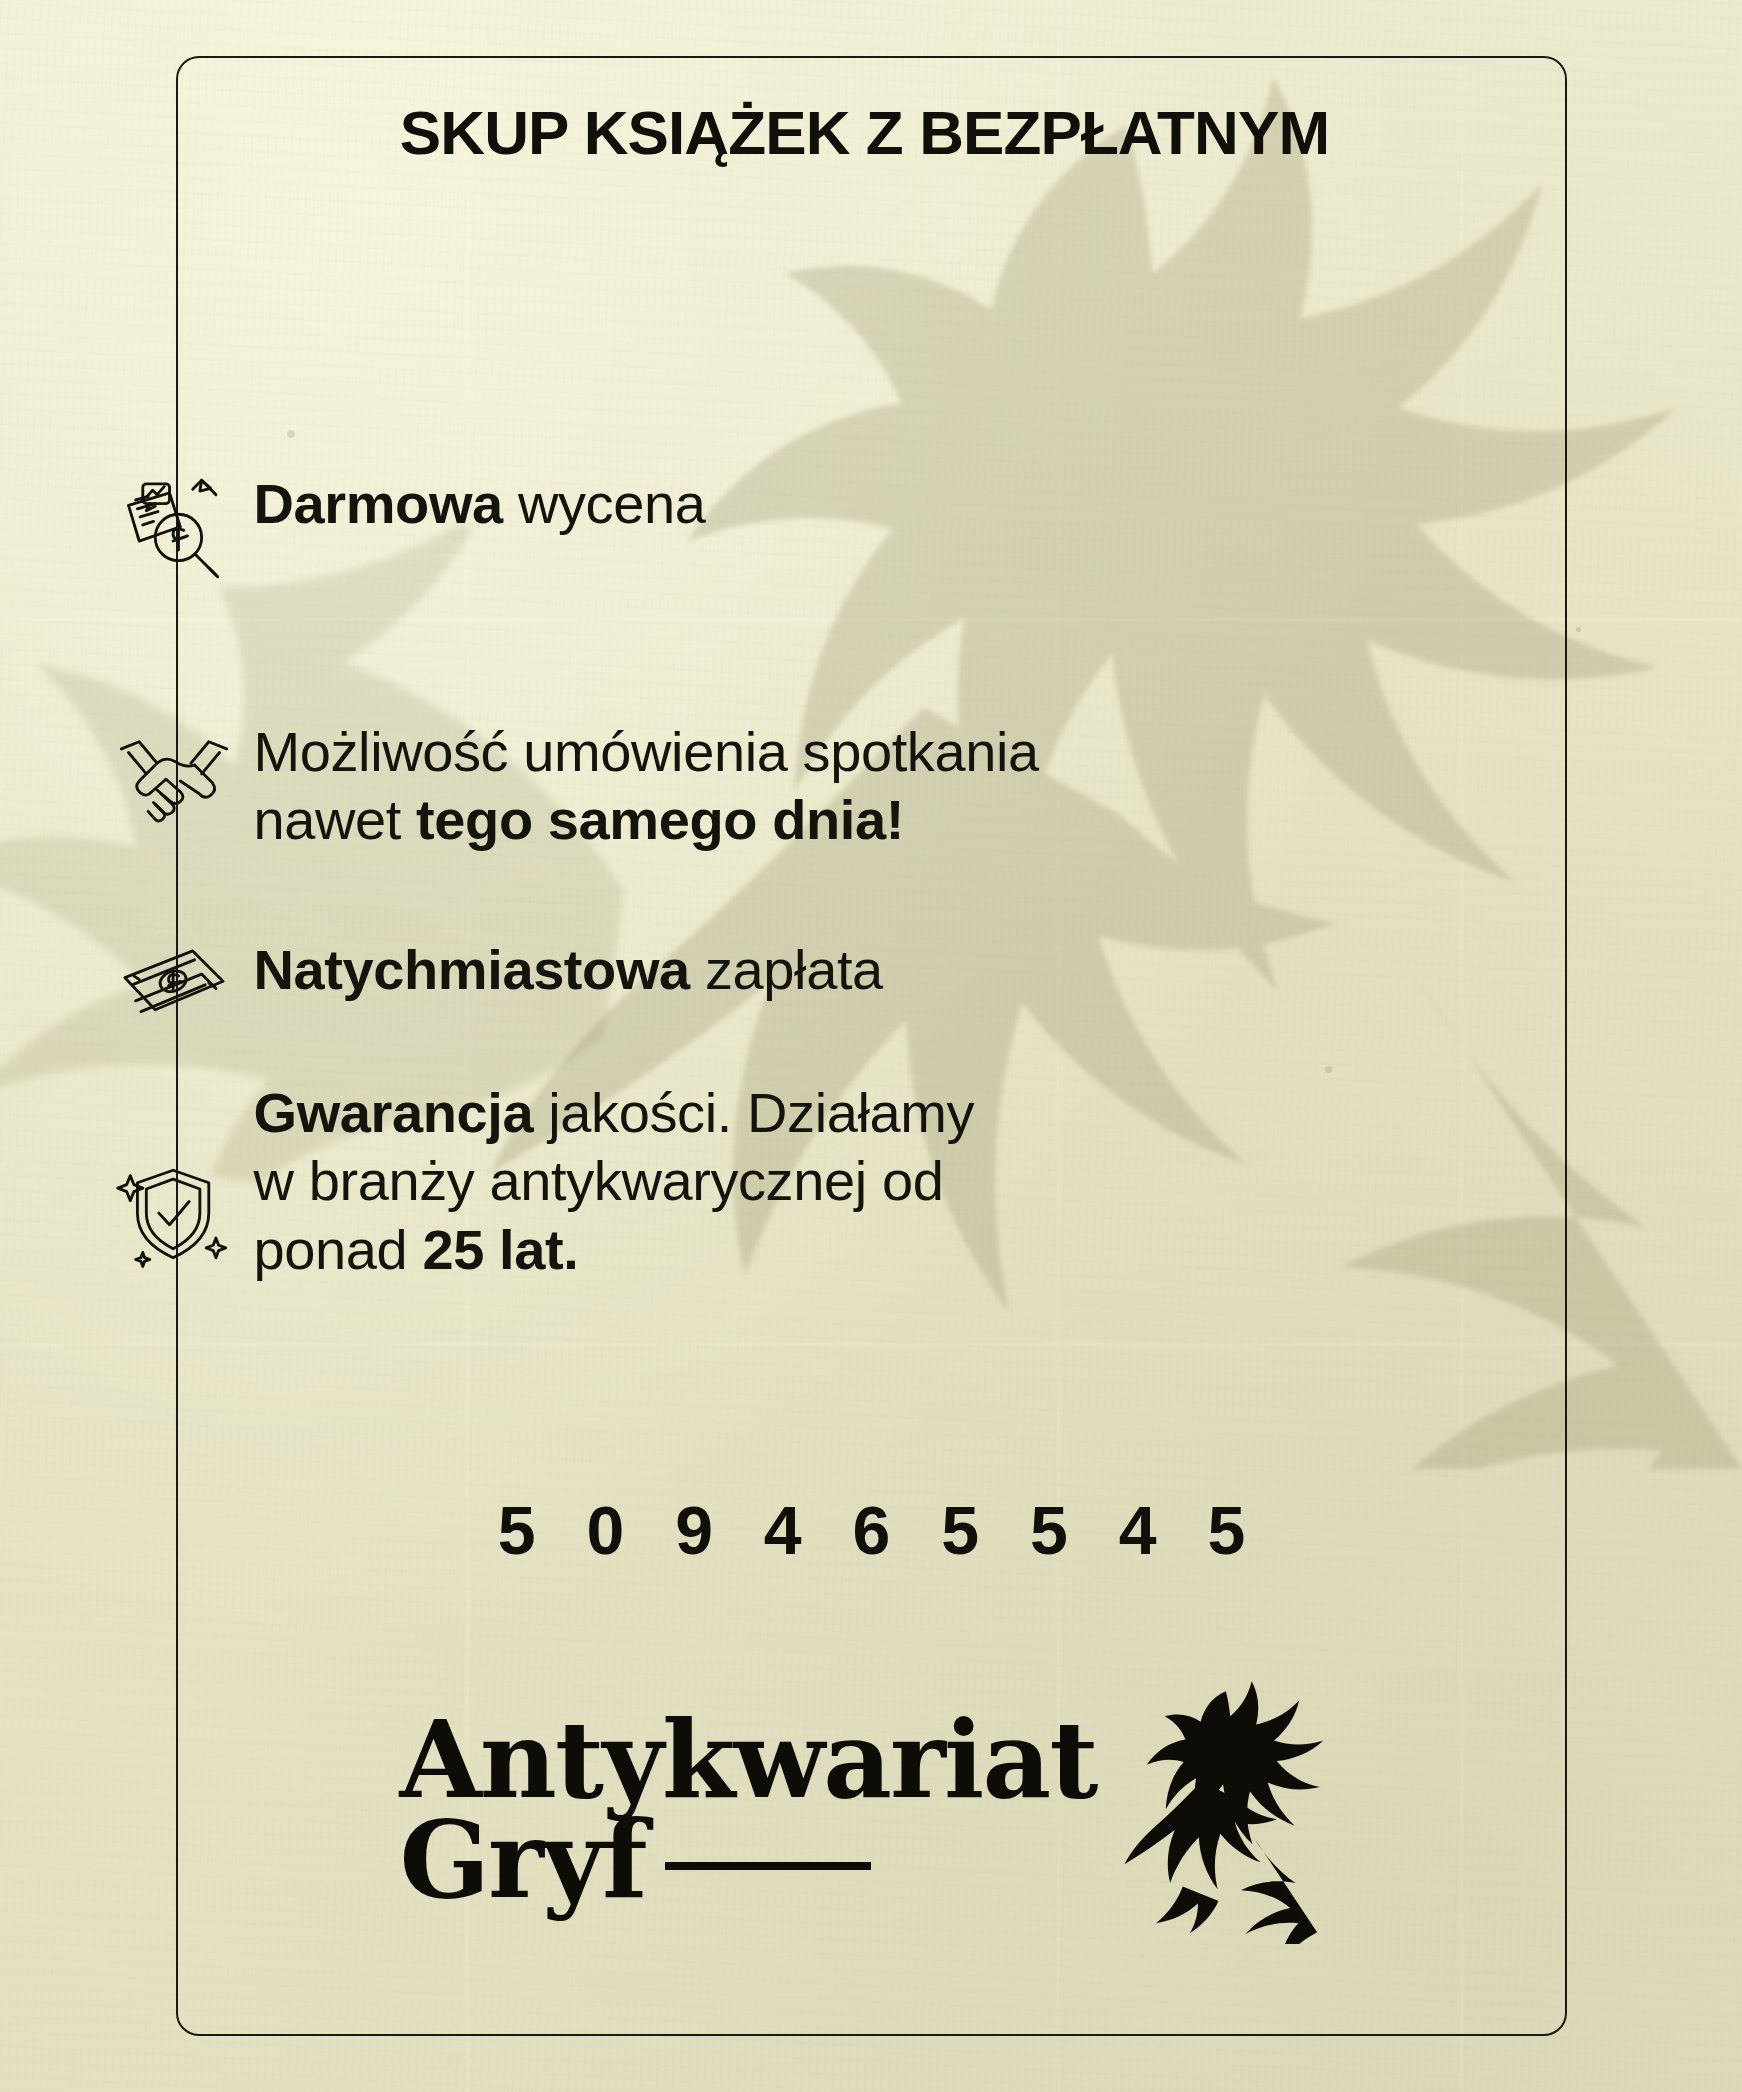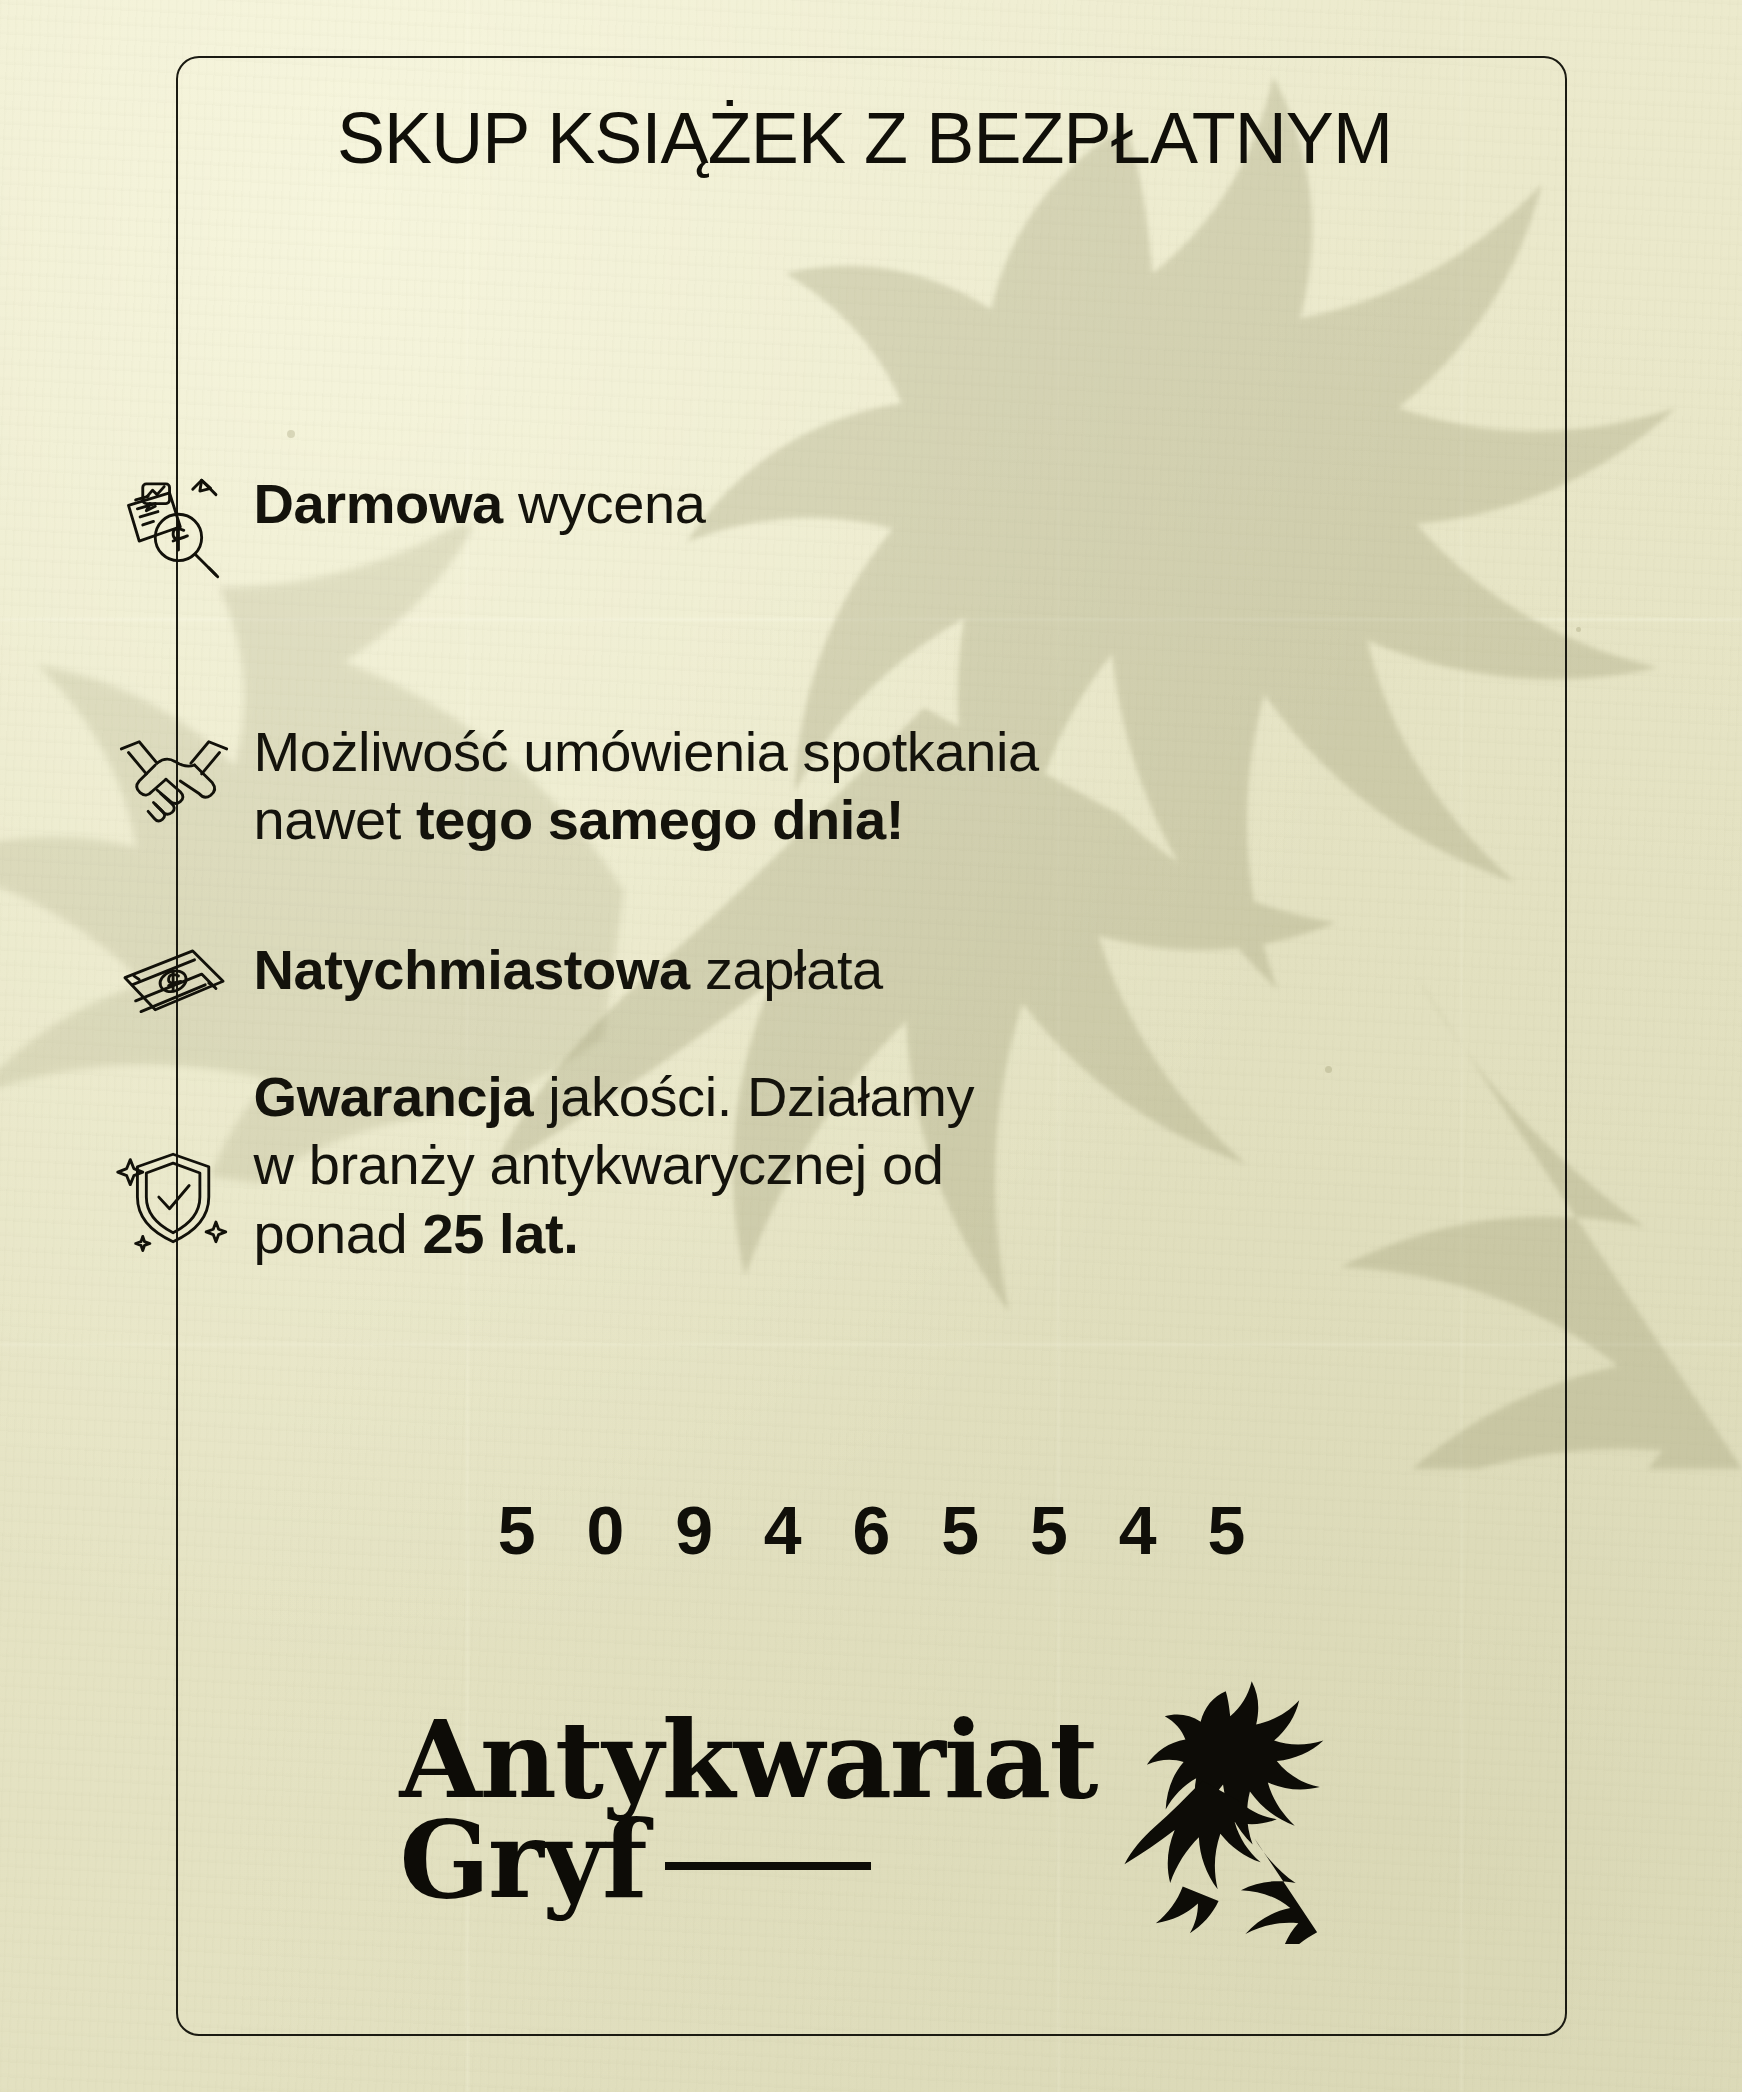--- a/index.html
+++ b/index.html
@@ -98,22 +98,22 @@
     inset: 0;
     z-index: 5;
   }
 
   .title {
     position: absolute;
     top: 100px;
     left: 93px;
     right: 107px;
     text-align: center;
-    font-weight: 400;
-    font-size: 72px;
+    font-weight: 700;
+    font-size: 62px;
     line-height: 1.08;
     letter-spacing: -0.9px;
     color: #100f09;
   }
   .title .line2 { display:block; }
 
   
   .features {
     position: absolute;
     top: 457px;
@@ -137,21 +137,21 @@
     line-height: 1.22;
     color: #14130c;
     letter-spacing: -0.4px;
     padding-left: 12.5px;
   }
   .feature .ftext b { font-weight: 700; }
 
   .f1 { top: 13px;  left: 107px; }
   .f2 { top: 237px; left: 107px; margin-top: 24px; }
   .f3 { top: 479px; left: 107px; }
-  .f4 { top: 606px; left: 107px; }
+  .f4 { top: 622px; left: 107px; }
 
   .f1 .ficon { margin-top: 5.4px; }
   .f2 .ficon { margin-top: 18px; }
   .f3 .ficon { margin-top: 1.8px; }
   .f4 .ficon { margin-top: 77px; }
 
   .phone {
     position: absolute;
     top: 1491px;
     left: 0;

